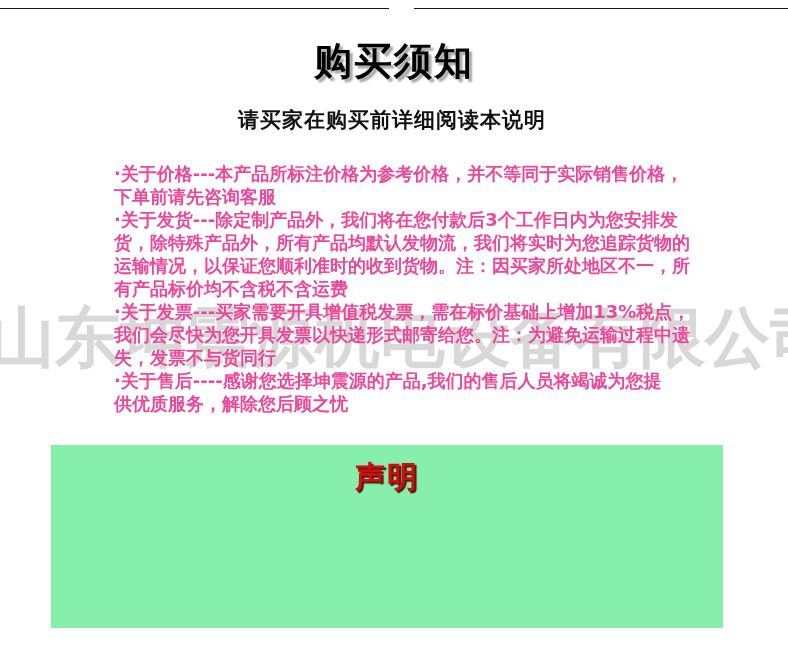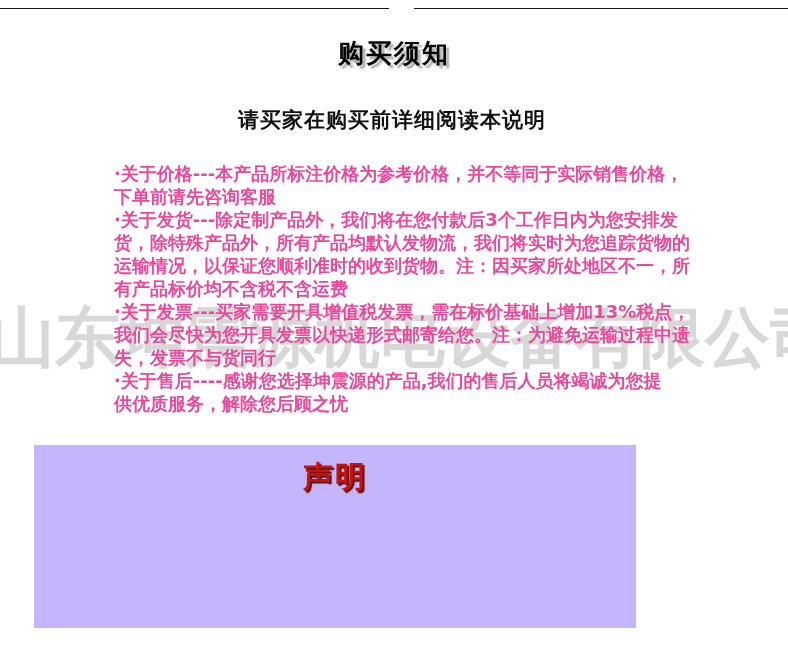--- a/index.html
+++ b/index.html
@@ -6,43 +6,43 @@
   body{
     width:788px;height:660px;position:relative;overflow:hidden;
     background:#ffffff;
     font-family:"DejaVu Sans","Liberation Sans",sans-serif;
   }
   .top-rule{position:absolute;top:8px;height:1px;background:#1a1a1a;}
   .top-rule.left{left:0;width:389px;}
   .top-rule.right{left:414px;width:374px;}
   .page-title{
     position:absolute;top:36px;left:0;width:788px;
-    text-align:center;font-size:26px;font-weight:bold;color:#000;
+    text-align:center;font-size:38px;font-weight:bold;color:#000;
     text-shadow:3px 3px 2px #a8a8a8;
     letter-spacing:2px;
   }
   .page-subtitle{
     position:absolute;top:106px;left:0;width:784px;
     text-align:center;font-size:21px;font-weight:600;color:#111;
     letter-spacing:1px;
   }
   .watermark{
     position:absolute;top:294px;left:-10px;width:810px;
     font-size:65px;font-weight:bold;color:#d8d8d8;
     white-space:nowrap;letter-spacing:0px;z-index:0;
     user-select:none;
   }
   .notice-text{
     position:absolute;top:162px;left:114px;width:610px;
     font-size:18px;font-weight:bold;line-height:23px;
     color:#ec4899;white-space:pre-line;z-index:1;
   }
   .statement-box{
-    position:absolute;top:445px;left:34px;width:602px;height:183px;
-    background:#c4b5fd;z-index:1;box-sizing:border-box;
+    position:absolute;top:445px;left:51px;width:672px;height:183px;
+    background:#86efac;z-index:1;box-sizing:border-box;
   }
   .statement-title{
     margin-top:12px;text-align:center;
     font-size:30px;font-weight:bold;color:#cc1010;
     text-shadow:2px 2px 1px #5a1208;
     letter-spacing:2px;
   }
   .statement-body{
     margin:7px 8px 0 48px;
     font-size:19px;font-weight:bold;line-height:27px;

